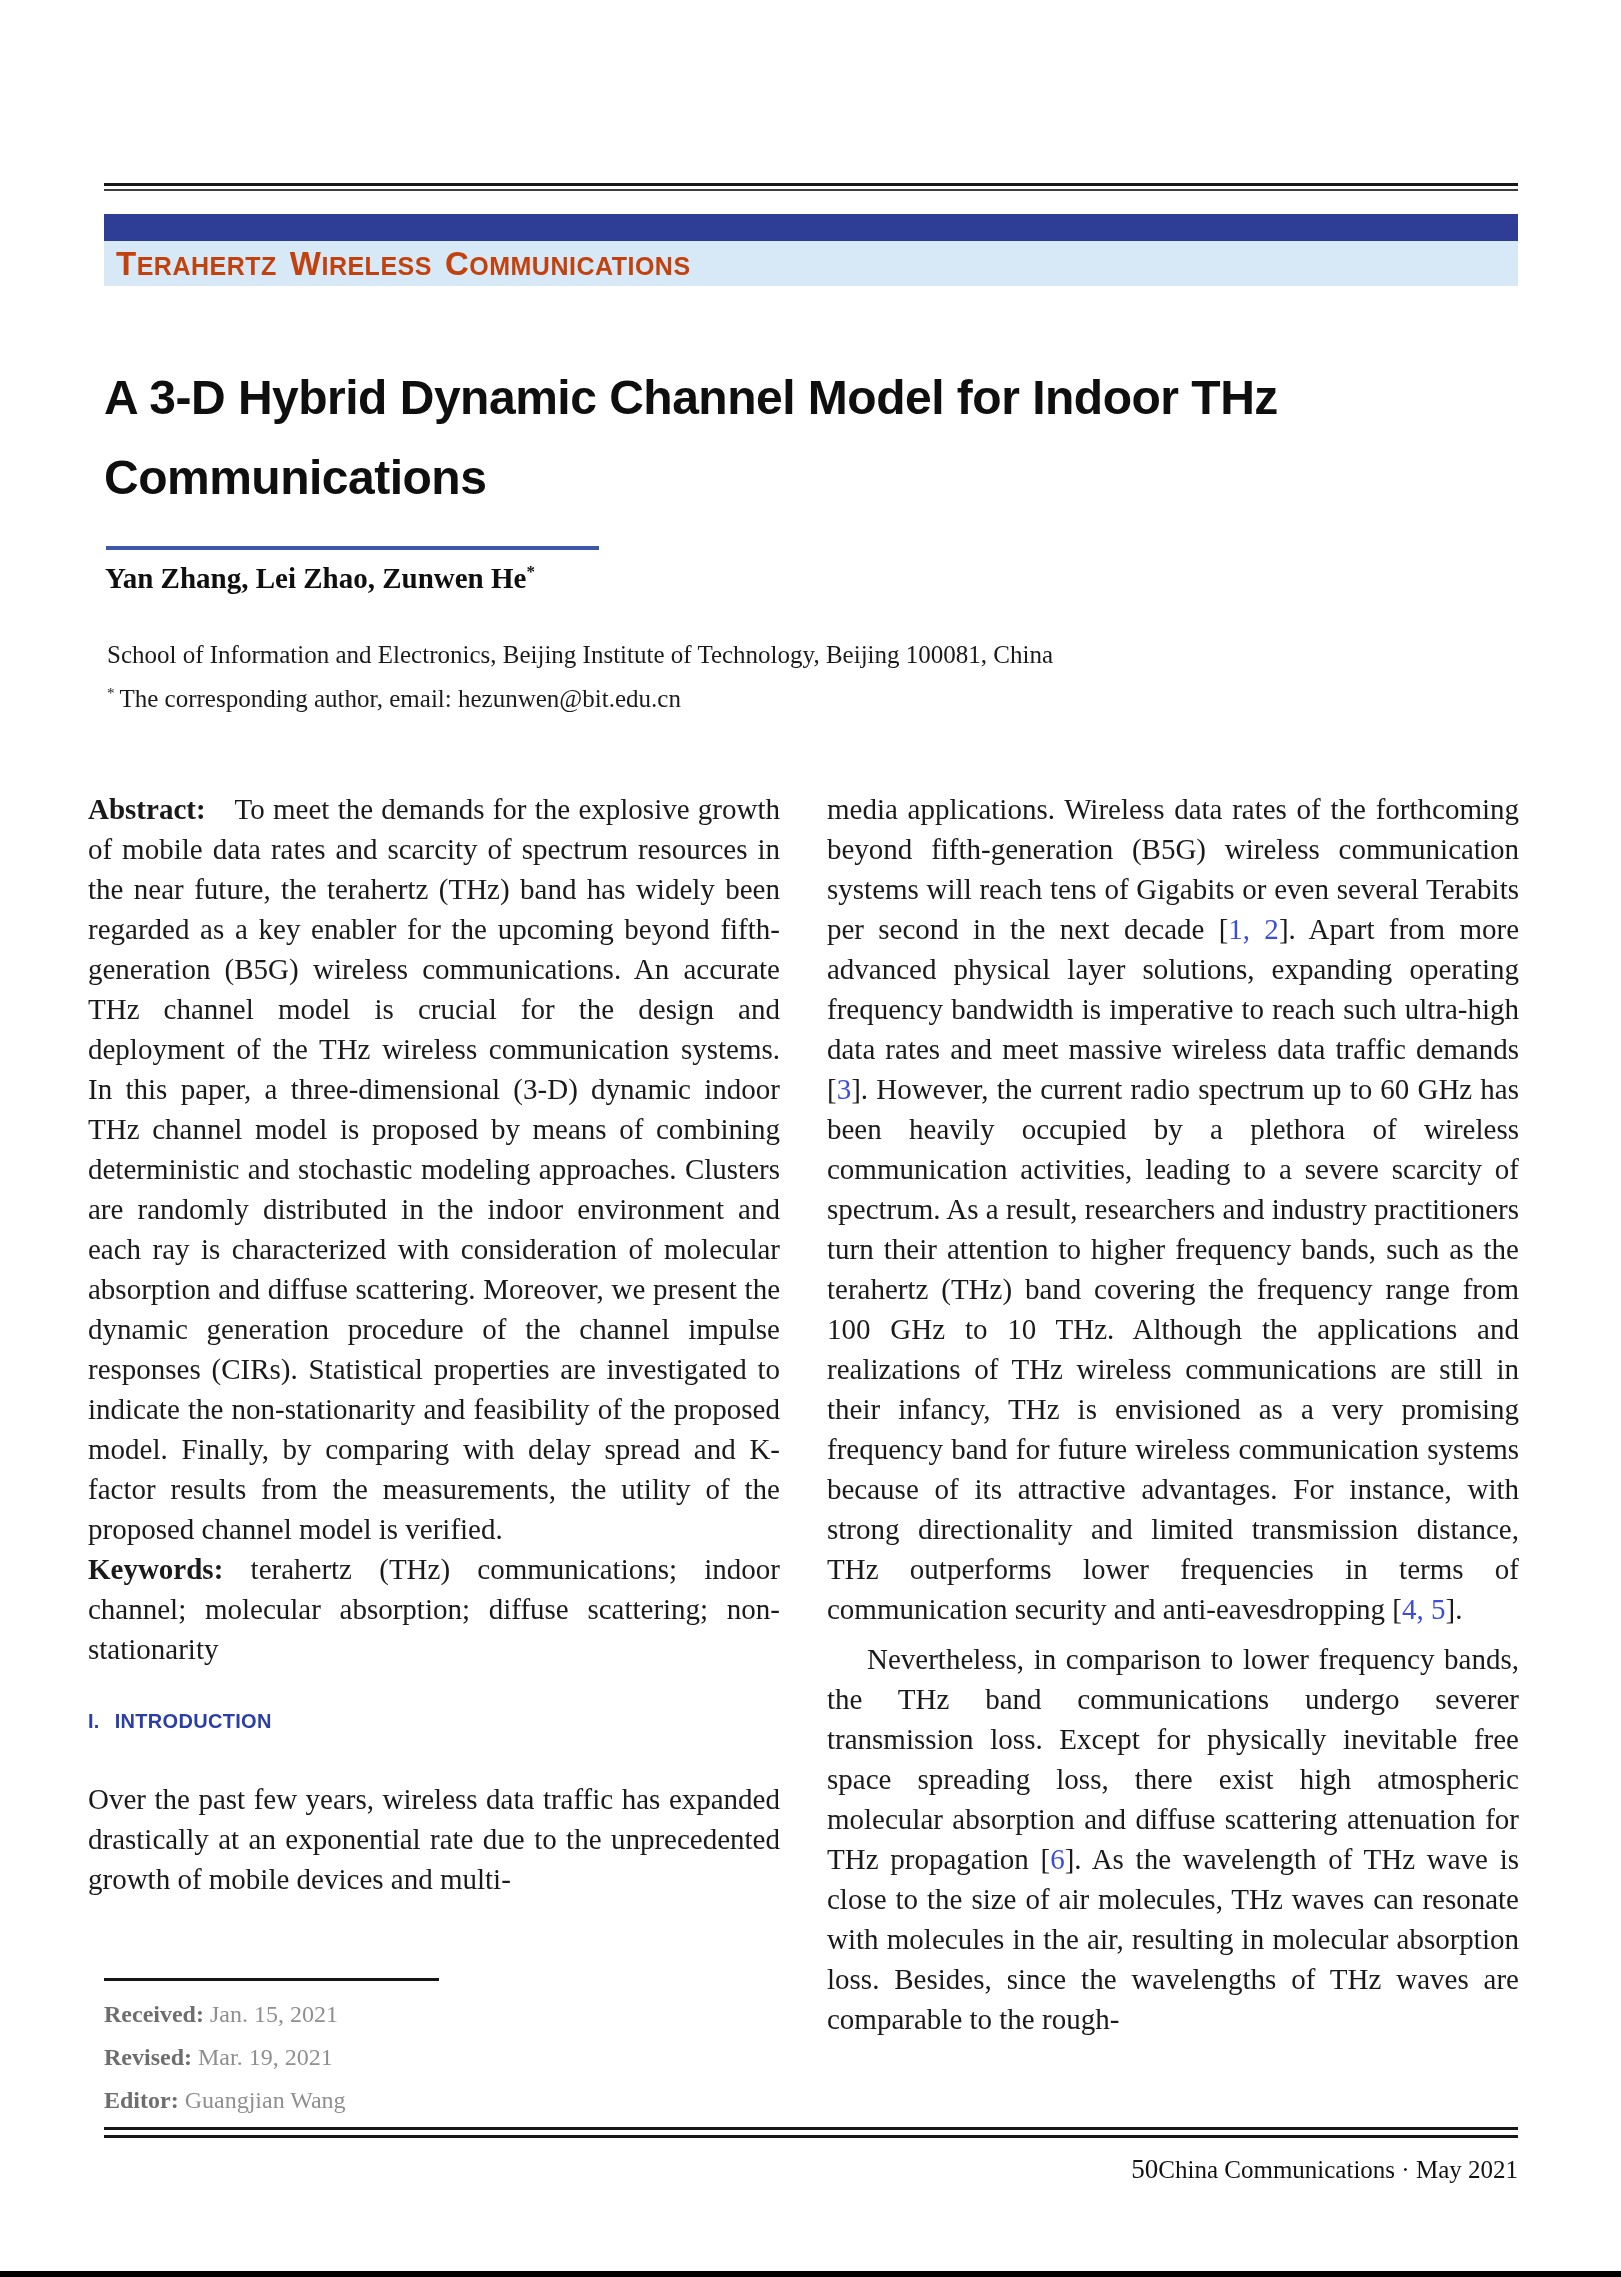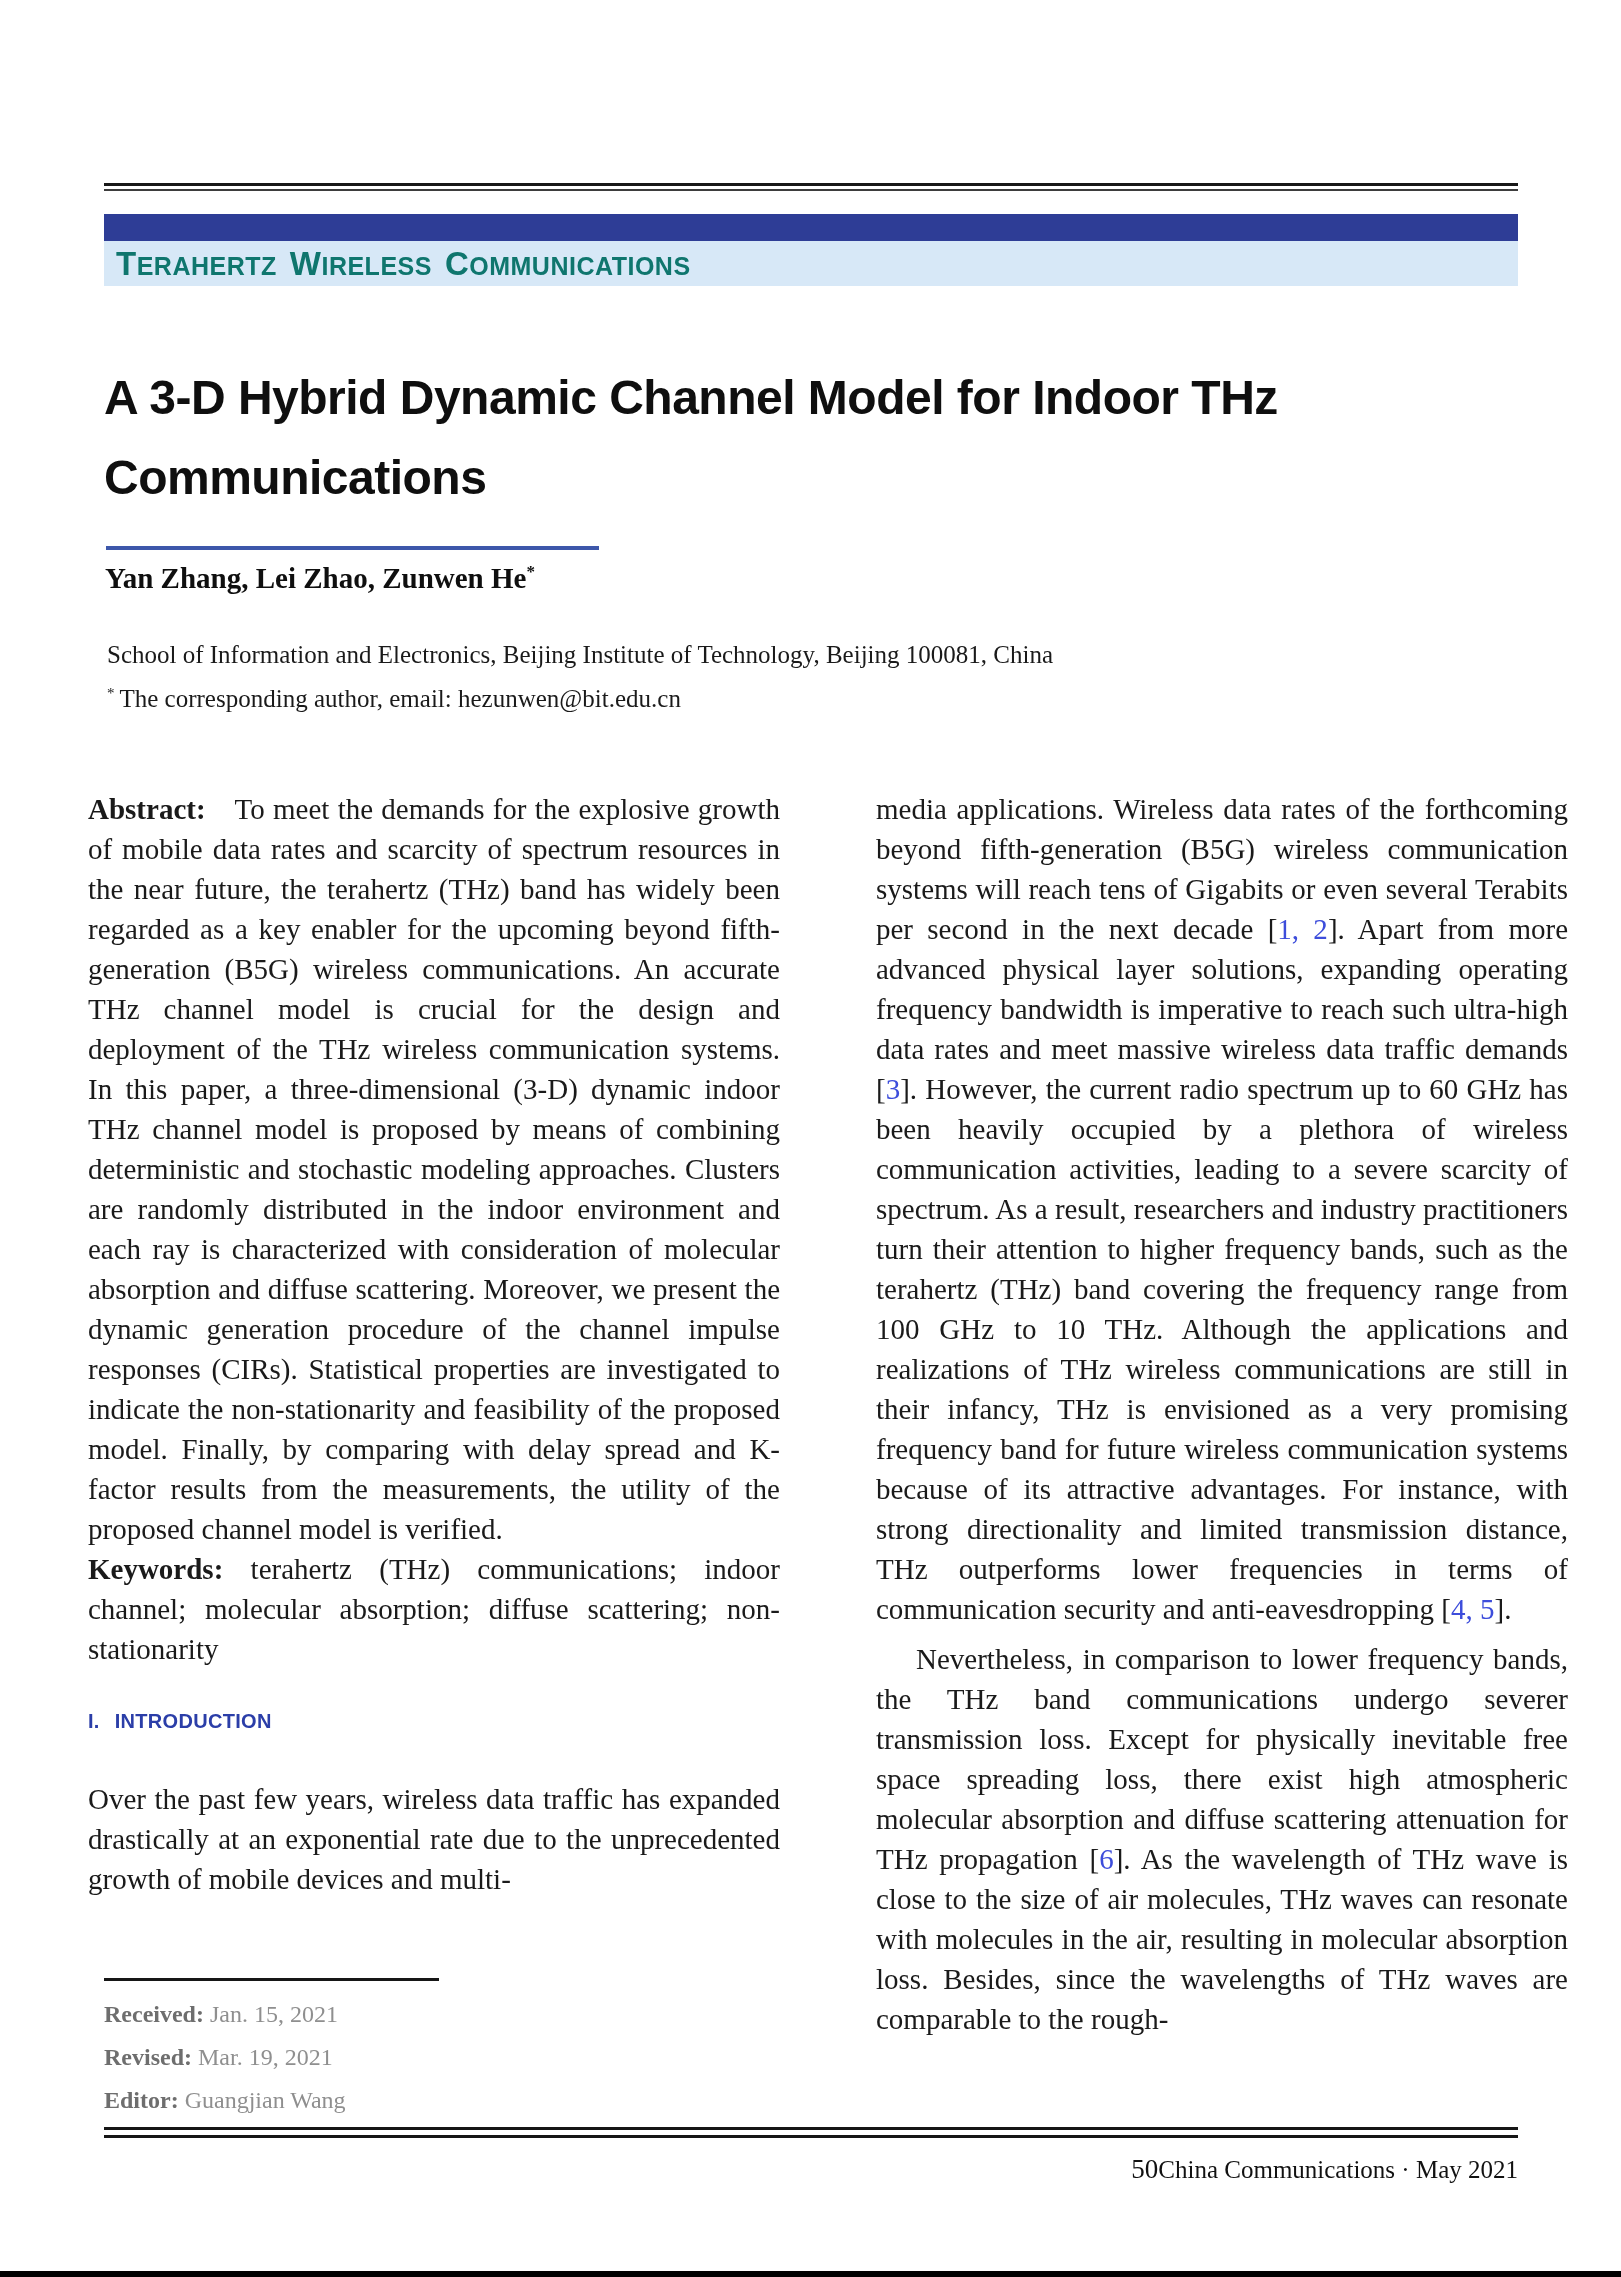--- a/index.html
+++ b/index.html
@@ -30,21 +30,21 @@
     background: var(--band-dark);
   }
   .light-band {
     position: absolute; left: 104px; top: 241px; width: 1414px; height: 45px;
     background: var(--band-light);
     display: flex; align-items: center;
     padding-left: 12px; box-sizing: border-box;
   }
   .band-label {
     font-family: "Liberation Sans", sans-serif;
-    font-weight: bold; color: #0f766e; letter-spacing: 0.5px;
+    font-weight: bold; color: #c2410c; letter-spacing: 0.5px;
     white-space: nowrap;
   }
   .band-label .word { margin-right: 13px; }
   .band-label .bc { font-size: 33px; }
   .band-label .sc { font-size: 25px; }
   .title {
     position: absolute; left: 104px; top: 358px; width: 1406px; margin: 0;
     font-family: "Liberation Sans", sans-serif;
     font-weight: bold; font-size: 48px; line-height: 80px;
     color: #0f0f0f; letter-spacing: -0.5px;
@@ -63,21 +63,21 @@
     position: absolute; left: 107px; top: 636px;
     font-size: 25px; line-height: 38px; color: #1a1a1a;
   }
   .affils sup { font-size: 15px; margin-right: 5px; }
   .col {
     position: absolute; top: 789px; width: 692px;
     font-size: 29px; line-height: 40px;
     text-align: justify; color: #1a1a1a;
   }
   .col-left { left: 88px; }
-  .col-right { left: 876px; }
+  .col-right { left: 827px; }
   .body-p { margin: 0; }
   .plabel { font-weight: bold; }
   .indent-p { text-indent: 40px; margin-top: 10px; }
   .cite { color: var(--cite-blue); }
   .sec-heading {
     margin: 32px 0 38px 0;
     font-family: "Liberation Sans", sans-serif;
     font-size: 20px; font-weight: bold;
     color: var(--heading-blue); letter-spacing: 0.3px;
     text-align: left;

